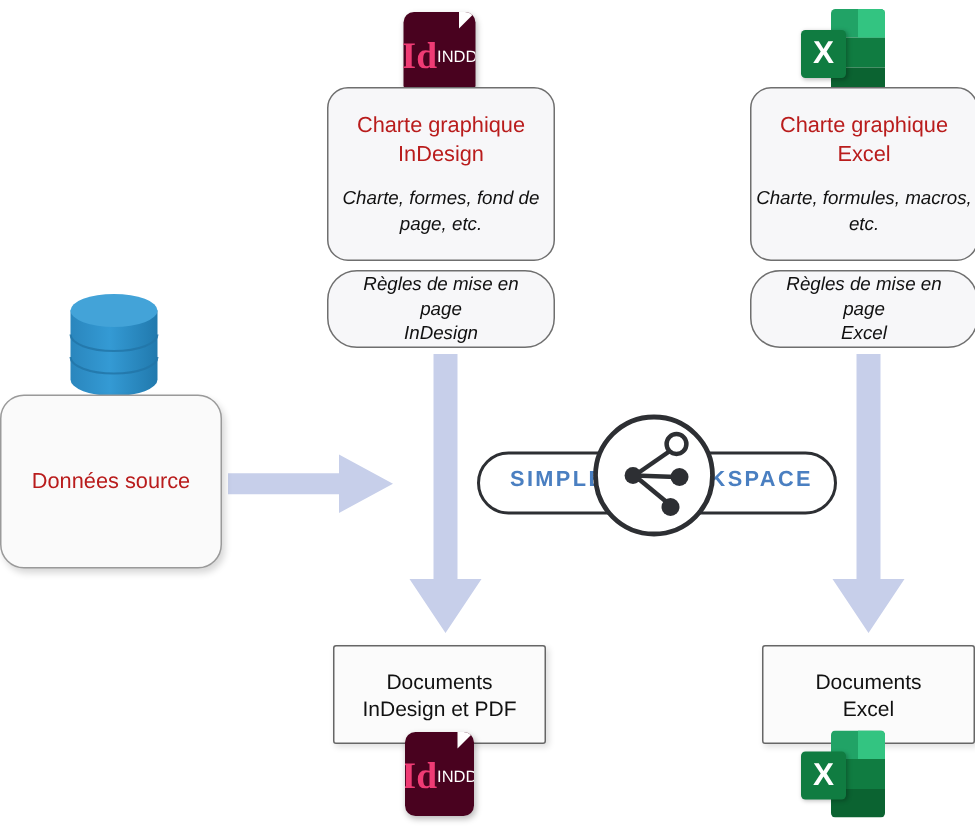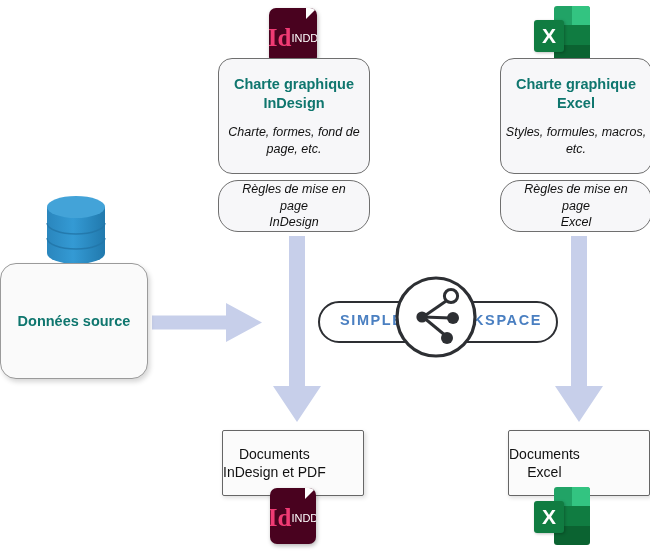--- a/index.html
+++ b/index.html
@@ -29,22 +29,22 @@
     display: flex;
     flex-direction: column;
     align-items: center;
     justify-content: center;
     text-align: center;
     color: #111111;
   }
   .card .title {
     font-size: 14.5px;
     line-height: 1.28;
-    font-weight: 700;
-    color: #0f766e;
+    font-weight: 400;
+    color: #b91c1c;
   }
   .card .sub {
     font-size: 12.5px;
     font-style: italic;
     line-height: 1.3;
     font-weight: 400;
     color: #111;
     margin-top: 12px;
   }
   .rule-box {
@@ -80,20 +80,21 @@
 
   
   .out-box {
     position: absolute;
     box-sizing: border-box;
     background: #fbfbfb;
     border: 1.3px solid #666;
     border-radius: 2px;
     display: flex;
     align-items: center;
+    justify-content: center;
     text-align: center;
     font-size: 14px;
     line-height: 1.3;
     color: #111;
     box-shadow: 1.5px 2px 4px rgba(0,0,0,0.13);
   }
 
   
   .arrow { position: absolute; }
 
@@ -265,21 +266,21 @@
       <i style="top:19px; height:20px; background:#107c41;"></i>
       <i style="top:39px; height:19px; background:#0b6331;"></i>
       <i style="top:0; left:18px; width:18px; height:19px; background:#33c481;"></i>
     </div>
     <div class="xl-left" style="left:0; top:14px; width:30px; height:32px; font-size:21px;">X</div>
   </div>
 
   <div class="card" style="left:500px; top:58px; width:152px; height:116px;">
     <div class="title">Charte graphique</div>
     <div class="title">Excel</div>
-    <div class="sub">Styles, formules, macros, etc.</div>
+    <div class="sub">Charte, formules, macros, etc.</div>
   </div>
 
   <div class="rule-box" style="left:500px; top:180px; width:152px; height:52px;">
     <div>
       <div>Règles de mise en page</div>
       <div>Excel</div>
     </div>
   </div>
 
   <div class="out-box" style="left:508px; top:430px; width:142px; height:66px;">

